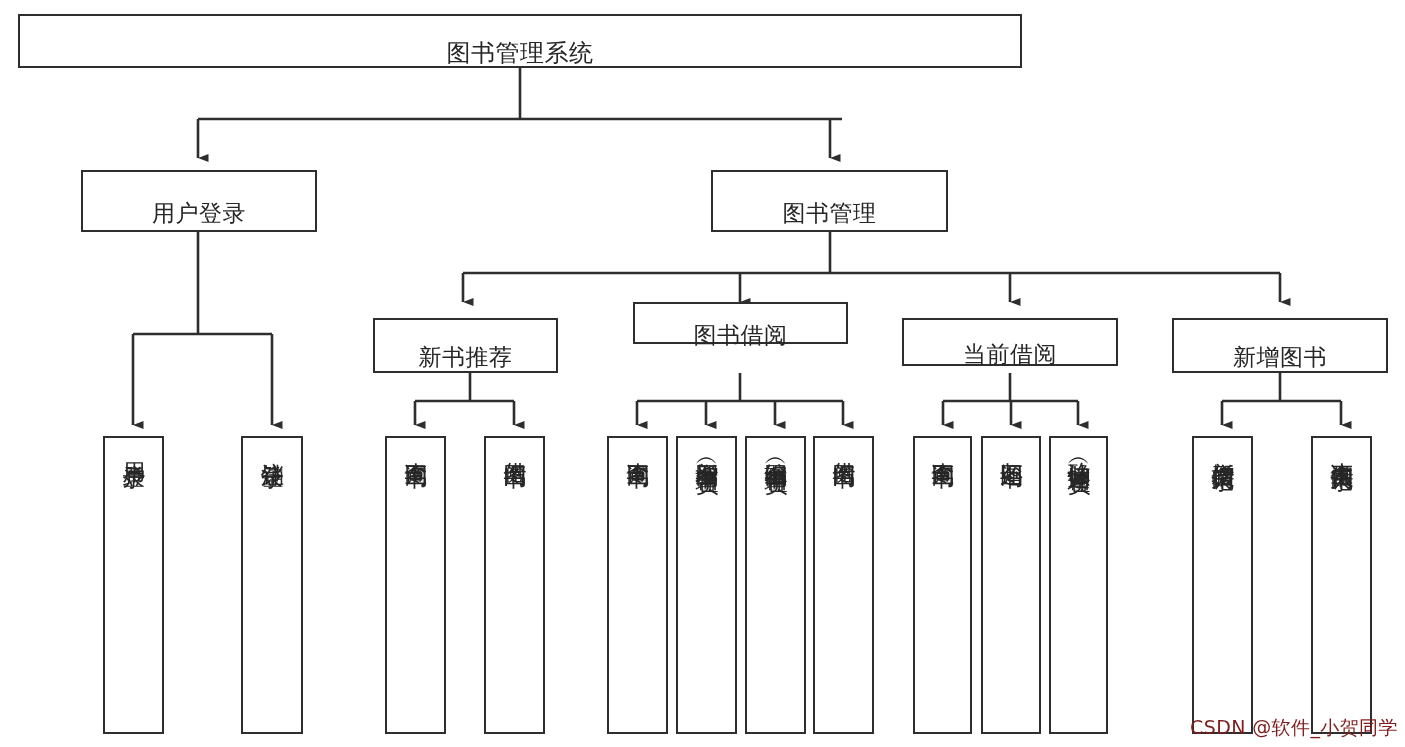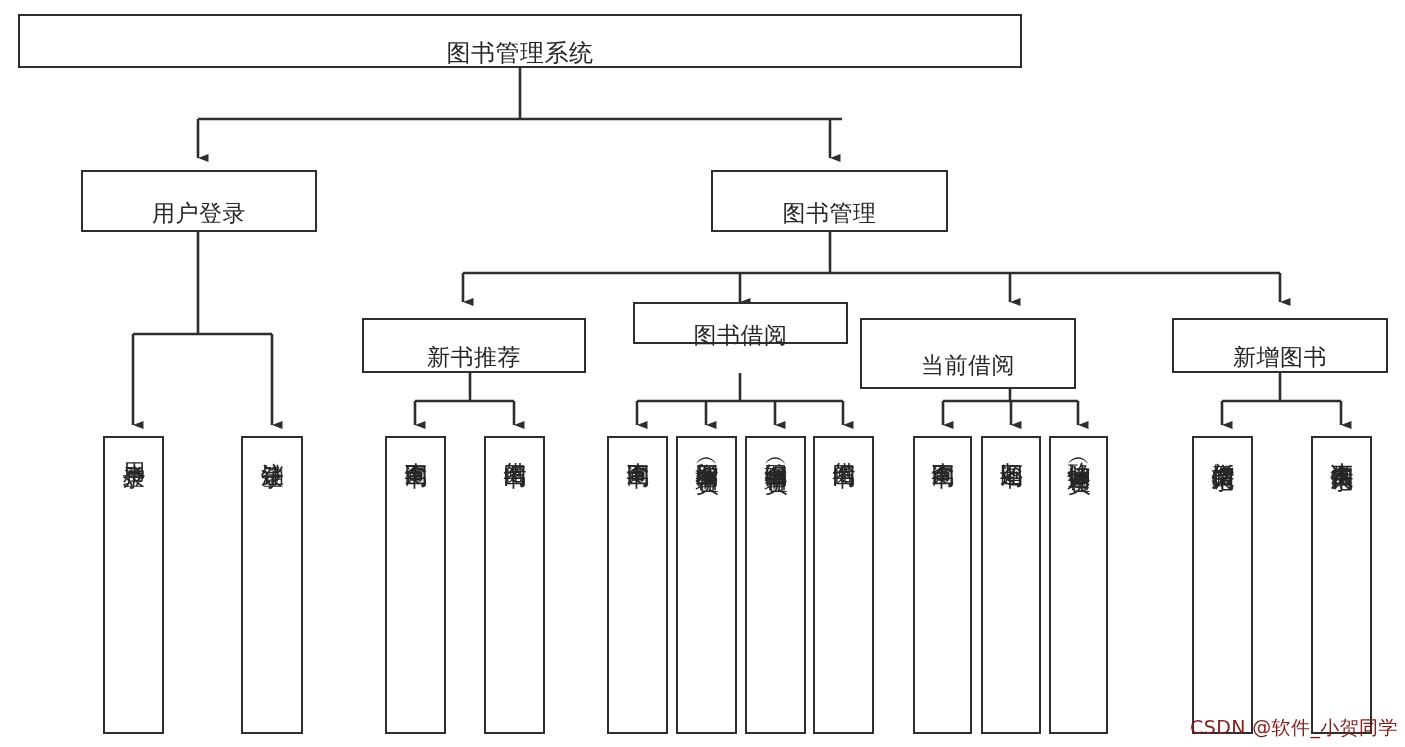--- a/index.html
+++ b/index.html
@@ -125,27 +125,27 @@
     <span class="node-h">图书管理系统</span>
   </div>
 
   <div class="node-box" style="left:81px; top:170px; width:236px; height:62px;">
     <span class="node-h">用户登录</span>
   </div>
   <div class="node-box" style="left:711px; top:170px; width:237px; height:62px;">
     <span class="node-h">图书管理</span>
   </div>
 
-  <div class="node-box" style="left:362px; top:318px; width:224px; height:55px;">
+  <div class="node-box" style="left:373px; top:318px; width:185px; height:55px;">
     <span class="node-h">新书推荐</span>
   </div>
   <div class="node-box" style="left:633px; top:302px; width:215px; height:42px;">
     <span class="node-h">图书借阅</span>
   </div>
-  <div class="node-box" style="left:860px; top:318px; width:216px; height:71px;">
+  <div class="node-box" style="left:902px; top:318px; width:216px; height:48px;">
     <span class="node-h">当前借阅</span>
   </div>
   <div class="node-box" style="left:1172px; top:318px; width:216px; height:55px;">
     <span class="node-h">新增图书</span>
   </div>
 
   <div class="node-box leaf-box" style="left:103px; top:436px; width:61px; height:298px;">
     <span class="node-v">用户登录</span>
   </div>
   <div class="node-box leaf-box" style="left:241px; top:436px; width:62px; height:298px;">

